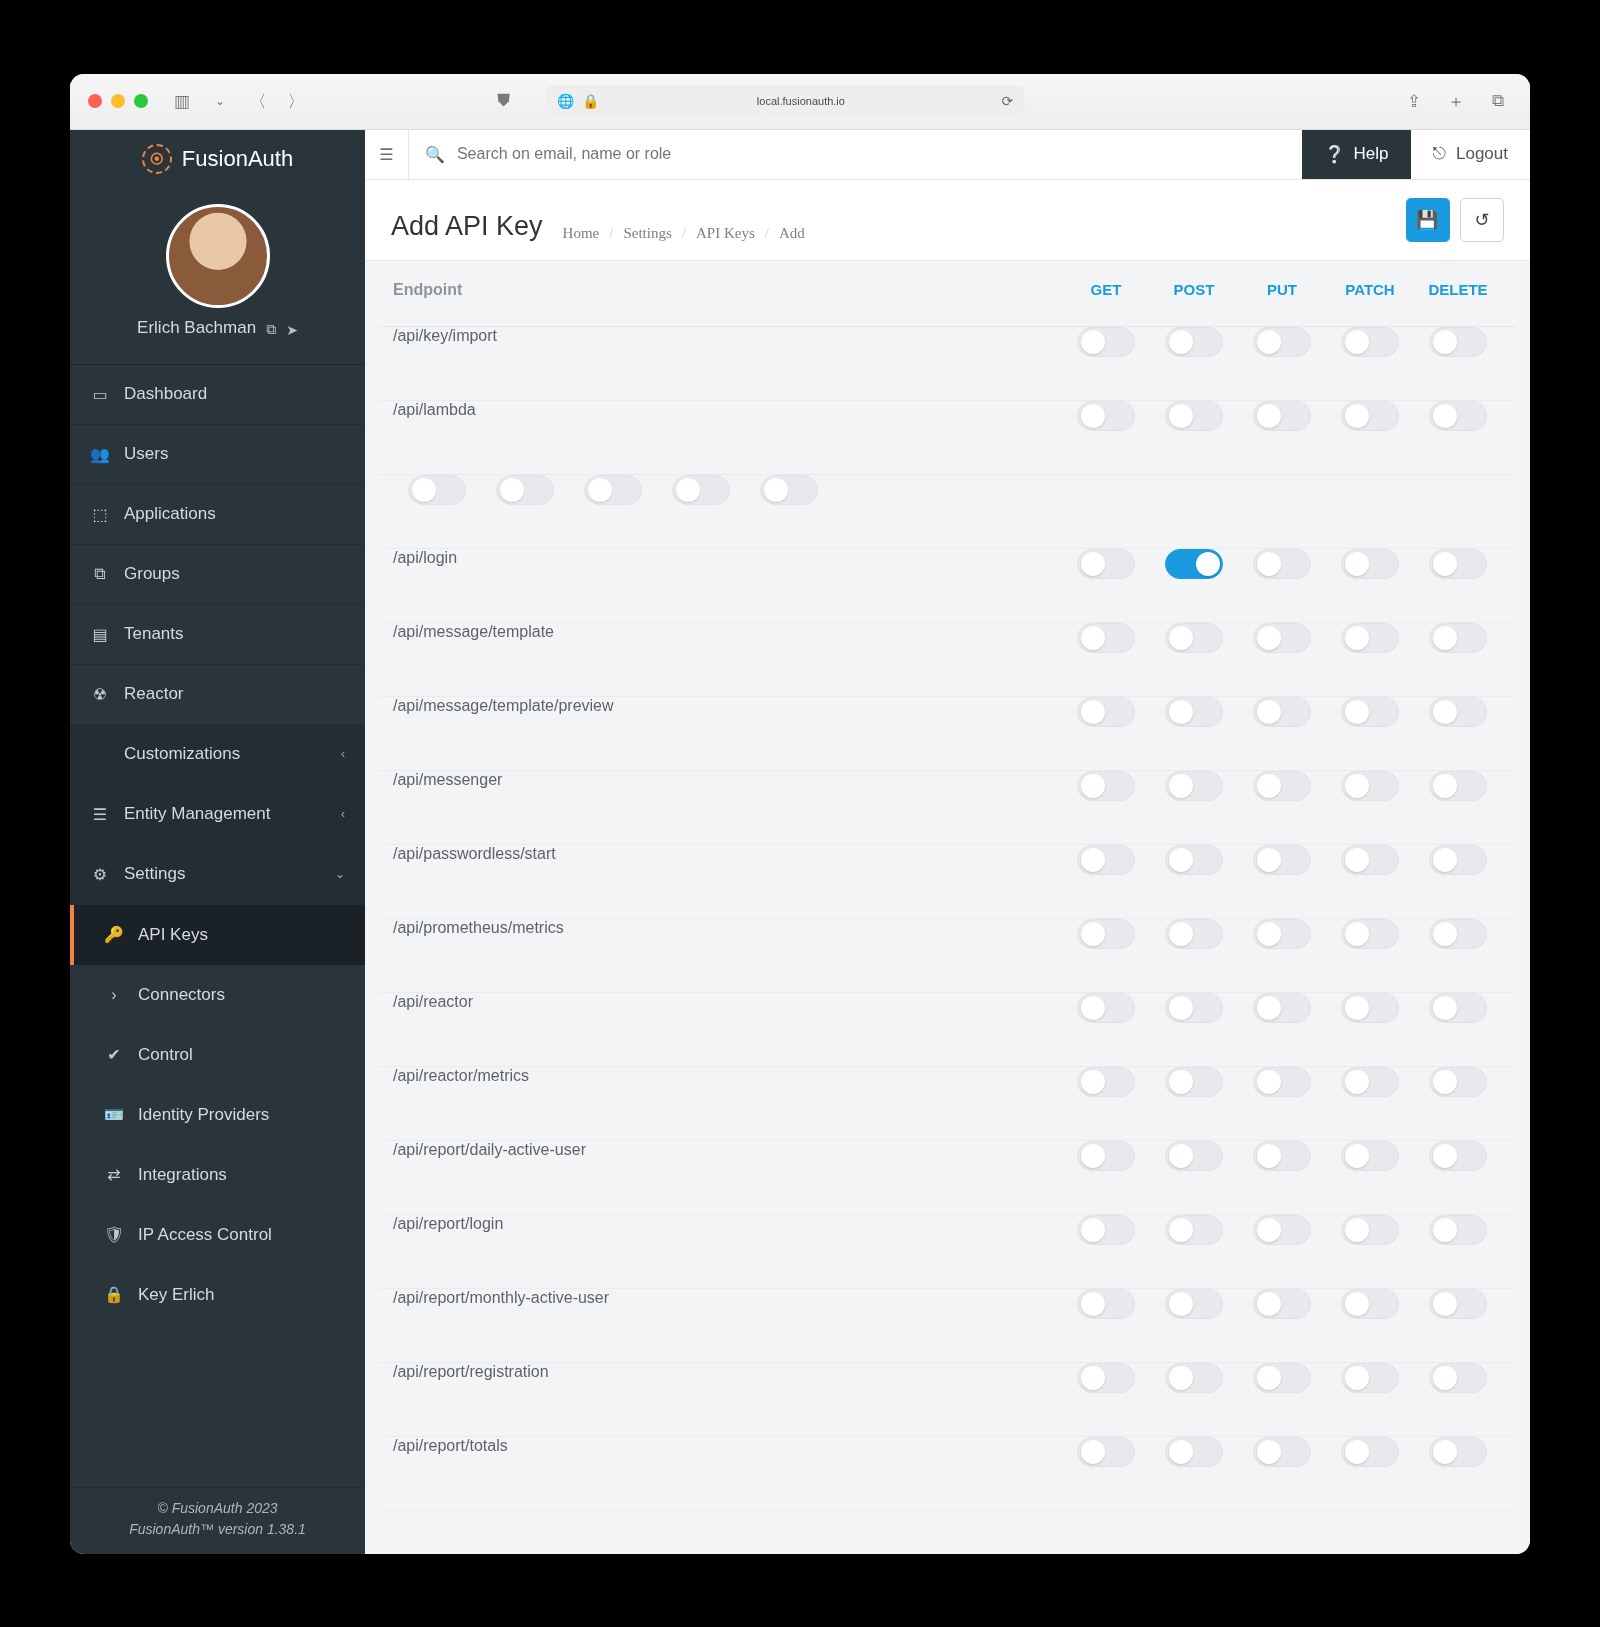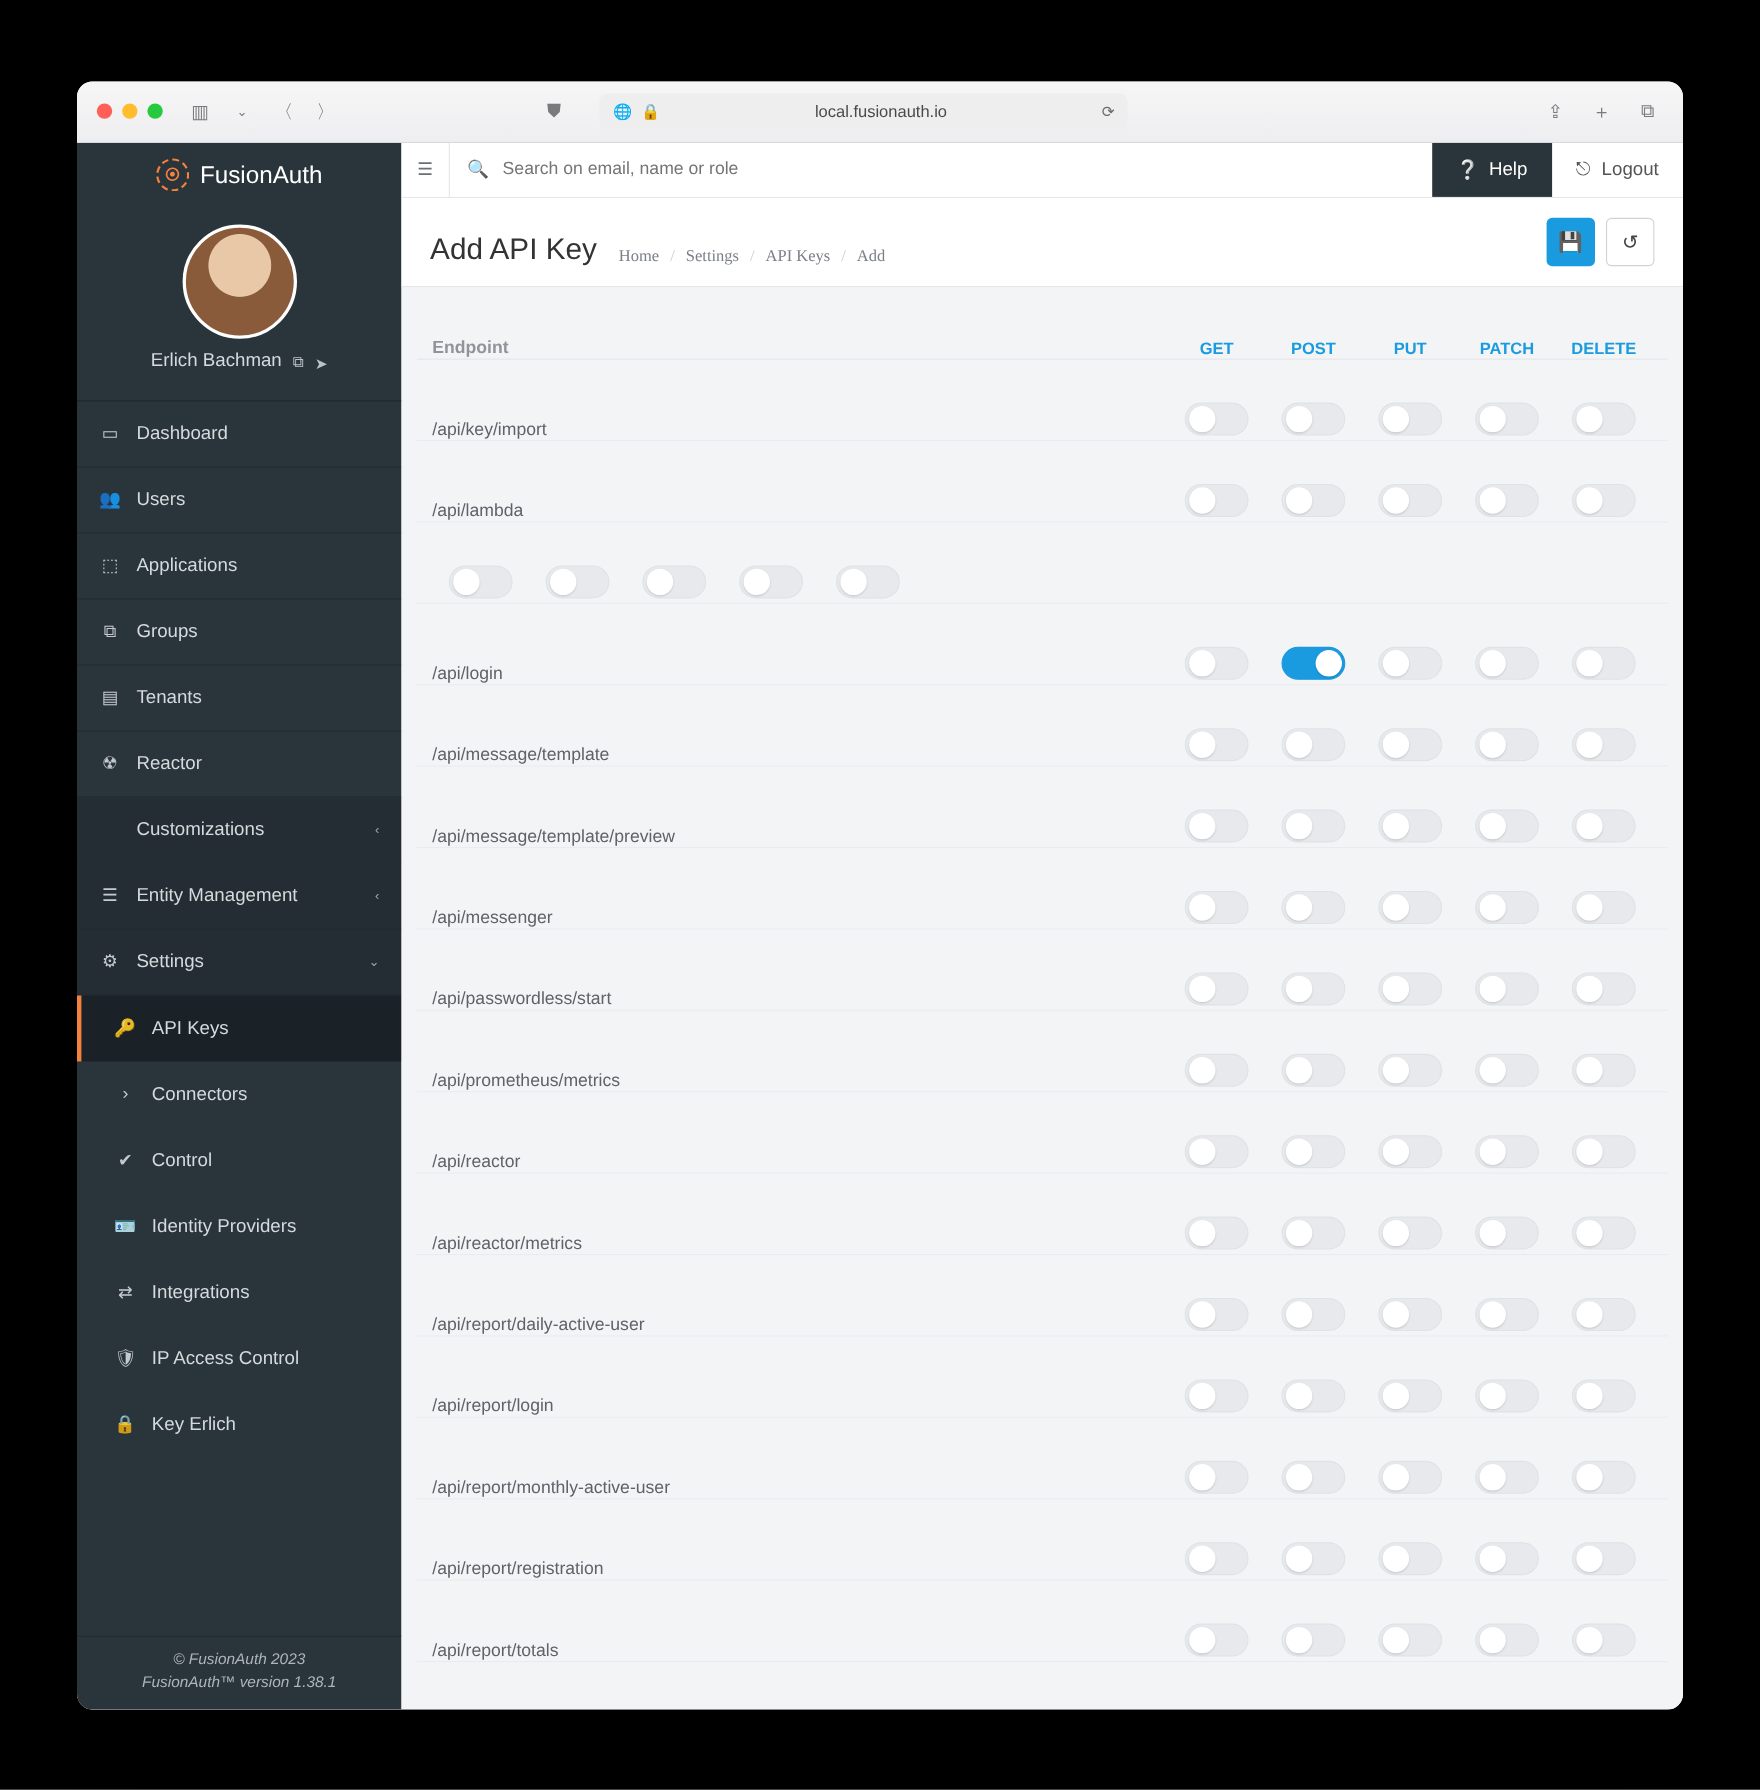--- a/index.html
+++ b/index.html
@@ -42,21 +42,21 @@
     height: 32px;
     background:#eee;
     border-radius:7px;
     display:flex;
     align-items:center;
     gap:8px;
     padding:0 12px;
     color:#6b6b6d;
     font-size:14px;
   }
-  .addr .url { flex:1; text-align:center; font-size:15px; color:#4a4a4c;}
+  .addr .url { flex:1; text-align:center; font-size:11px; color:#4a4a4c;}
   .addr-right { display:flex; gap:14px; margin-left:auto;}
   .app {
     flex:1;
     display:flex;
     overflow:hidden;
   }
   .sidebar {
     width: 295px;
     background:#2a343b;
     color:#d5dadd;
@@ -135,21 +135,21 @@
   }
   .page-title { font-size:27px;color:#333;font-weight:400;}
   .crumbs { font-size:15px;color:#7b8087;display:flex;gap:10px;align-items:center;font-family:Liberation Serif, serif;}
   .crumbs .sep{opacity:.4;}
   .head-actions{margin-left:auto;display:flex;gap:10px;}
   .sq-btn{width:44px;height:44px;border-radius:5px;display:flex;align-items:center;justify-content:center;font-size:18px;cursor:pointer;}
   .sq-btn.save{background:#1a9be0;color:#fff;}
   .sq-btn.back{background:#fff;border:1px solid #cfd3d8;color:#444;}
   .content{flex:1;overflow-y:auto;padding:20px 14px;}
   .table{width:100%;}
-  .thead, .row{display:flex;align-items:flex-end;padding:0 14px;}
+  .thead, .row{display:flex;align-items:flex-start;padding:0 14px;}
   .thead{height:46px;color:#9aa0a7;font-weight:600;font-size:15px;border-bottom:1px solid #e4e6ea;}
   .row{height:74px;border-bottom:1px solid #e9ebef;}
   .col-endpoint{flex:1;font-size:16px;color:#5e6369;}
   .thead .col-endpoint{color:#8f949b;}
   .col-m{width:88px;text-align:center;font-weight:700;font-size:15px;color:#1a9be0;}
   .toggle{
     width:58px;height:30px;border-radius:30px;background:#e7e9ec;
     position:relative;display:inline-block;cursor:pointer;
     border:1px solid #dfe2e6;
   }

